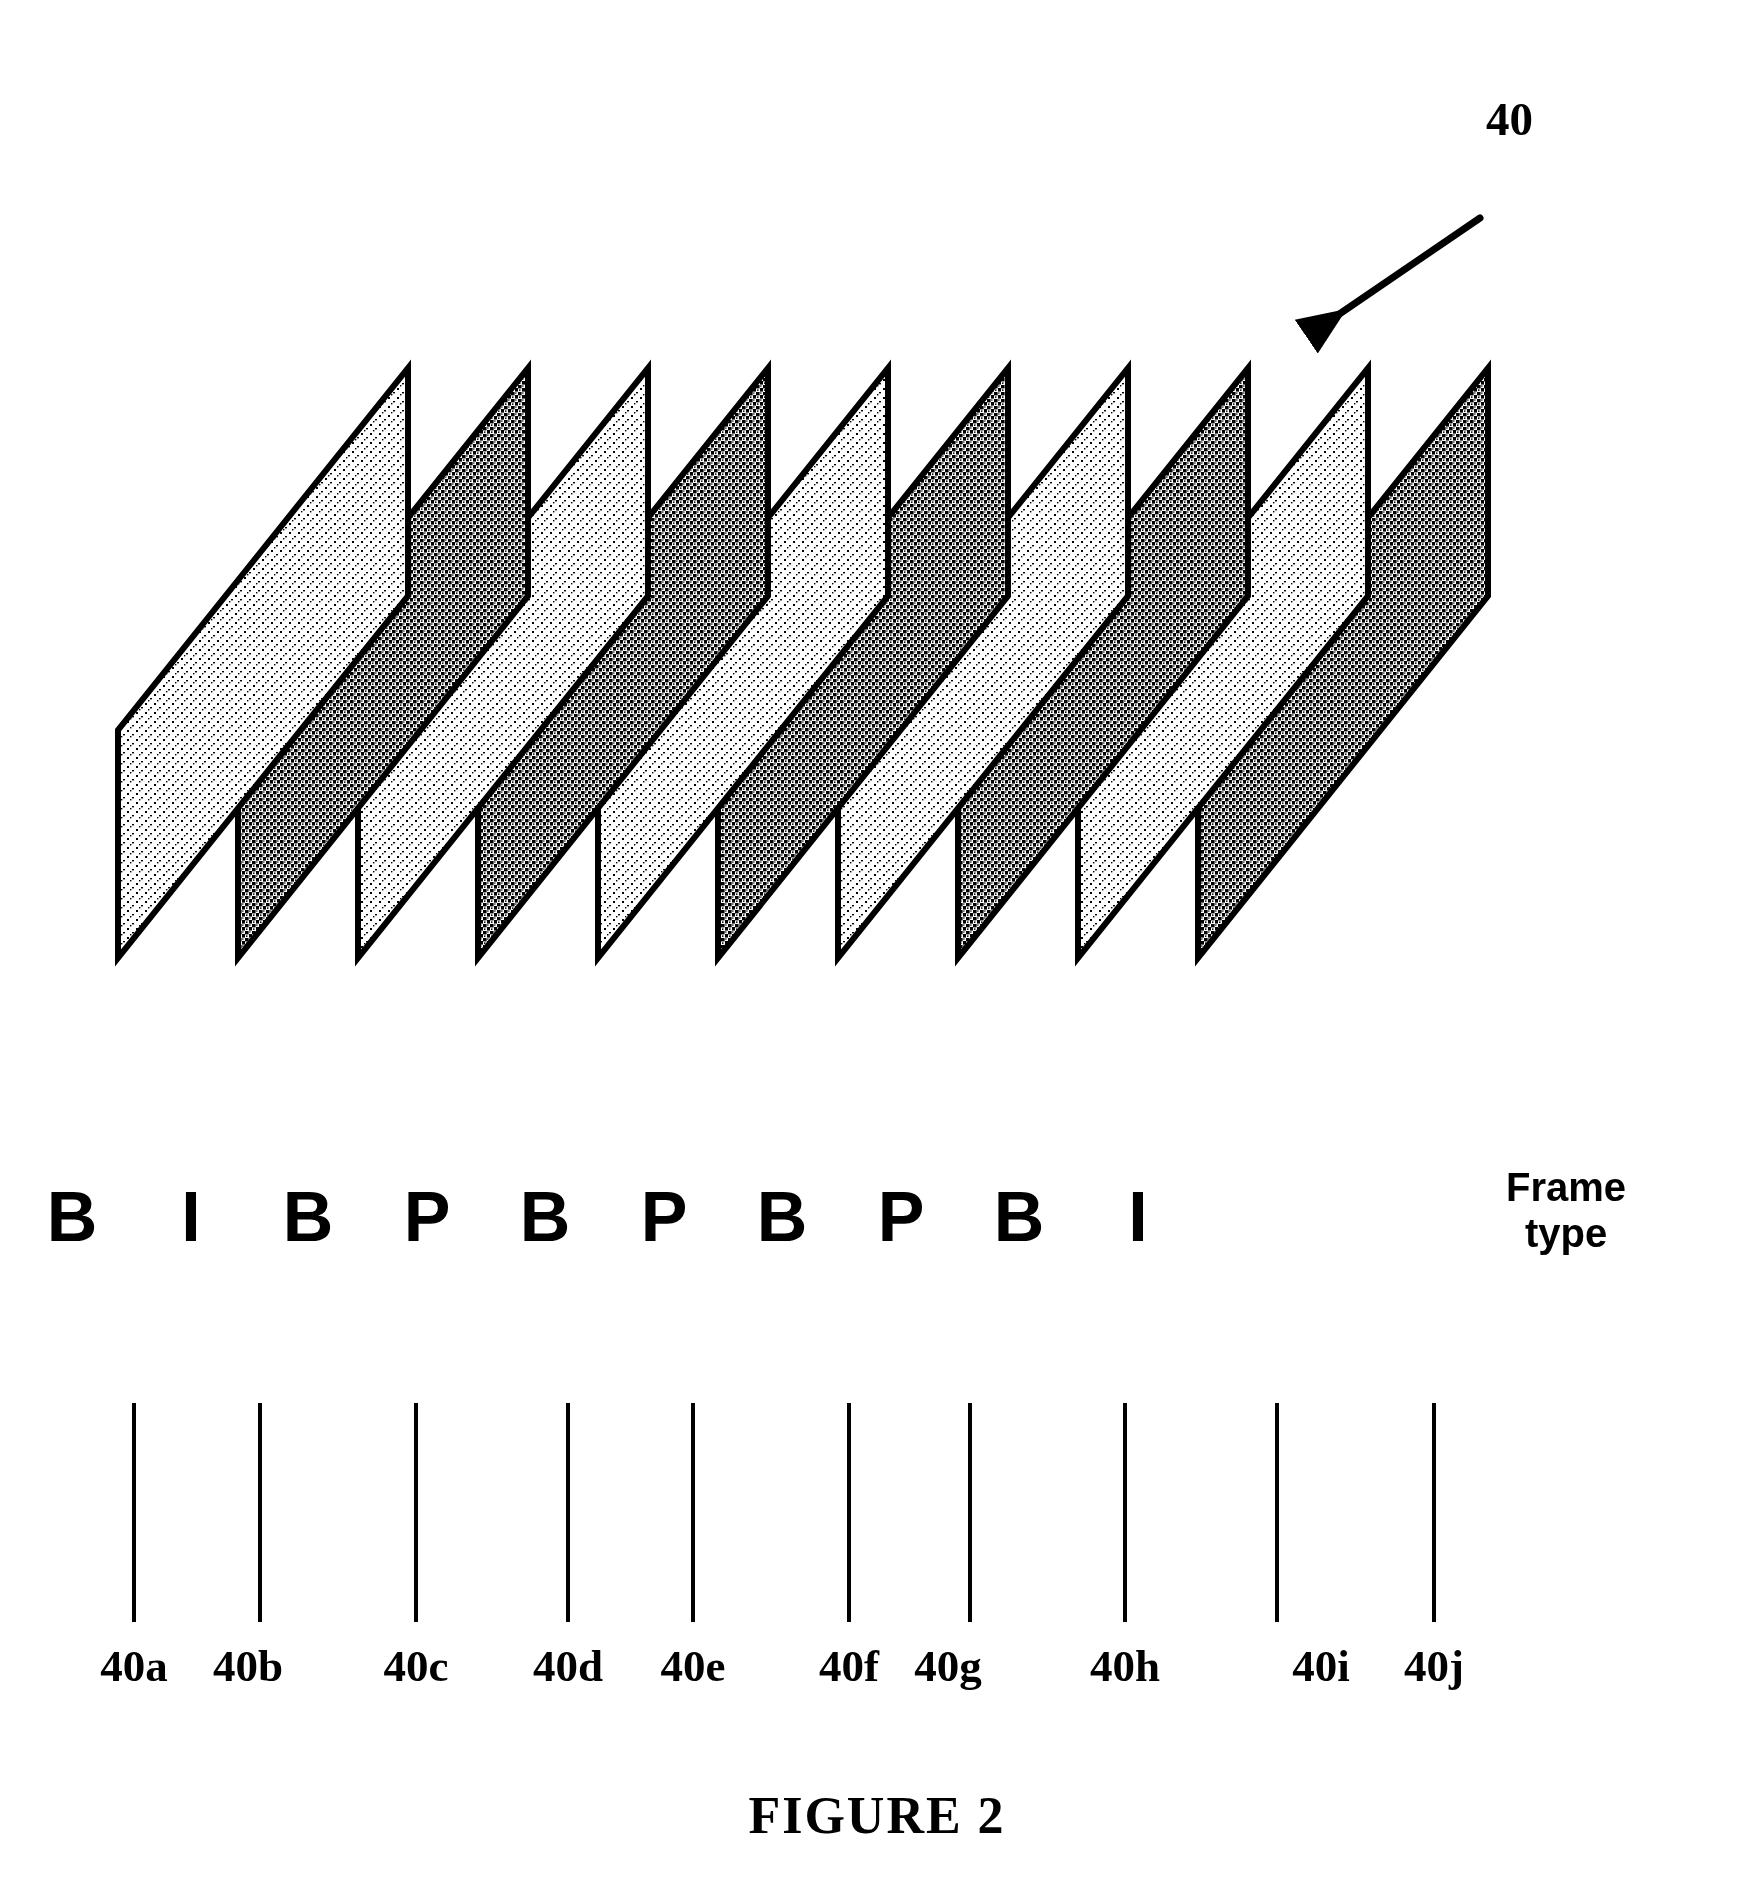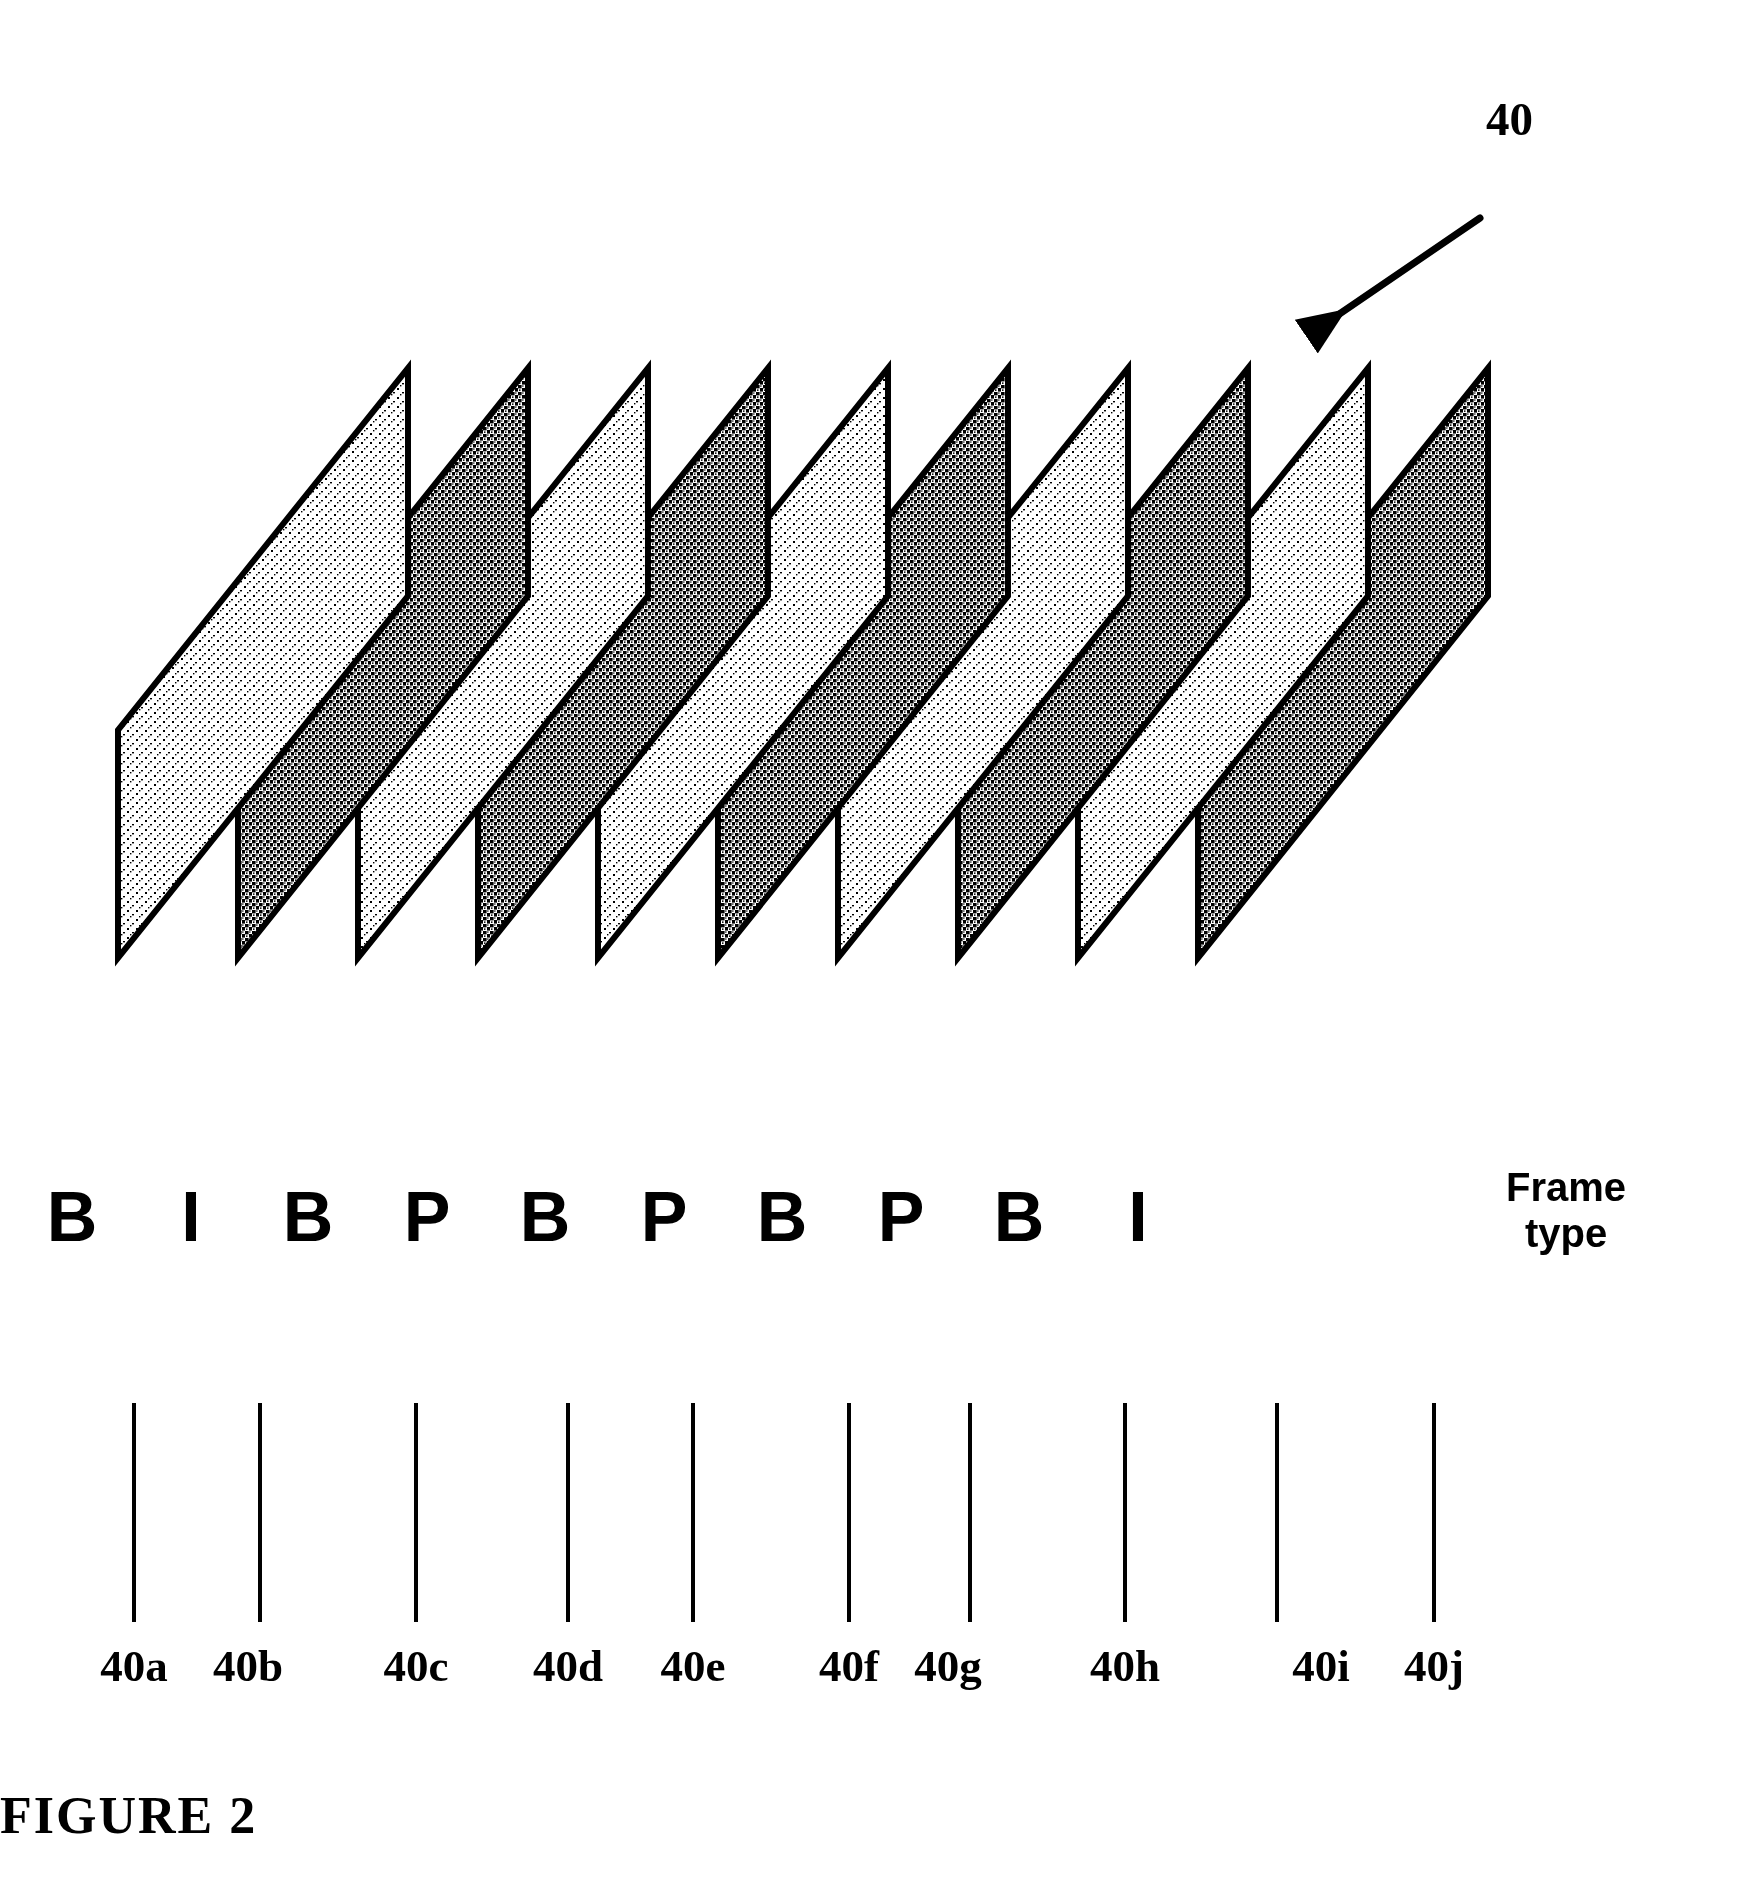--- a/index.html
+++ b/index.html
@@ -93,21 +93,21 @@
     font-size: 45px;
     line-height: 56px;
   }
 
   
   .fig-caption {
     position: absolute;
     left: 0;
     top: 1786px;
     width: 1754px;
-    text-align: left;
+    text-align: center;
     font-family: "Liberation Serif", serif;
     font-weight: bold;
     font-size: 52px;
     letter-spacing: 2px;
   }
 </style>
 </head>
 <body>
 
 <div class="figure-root">

